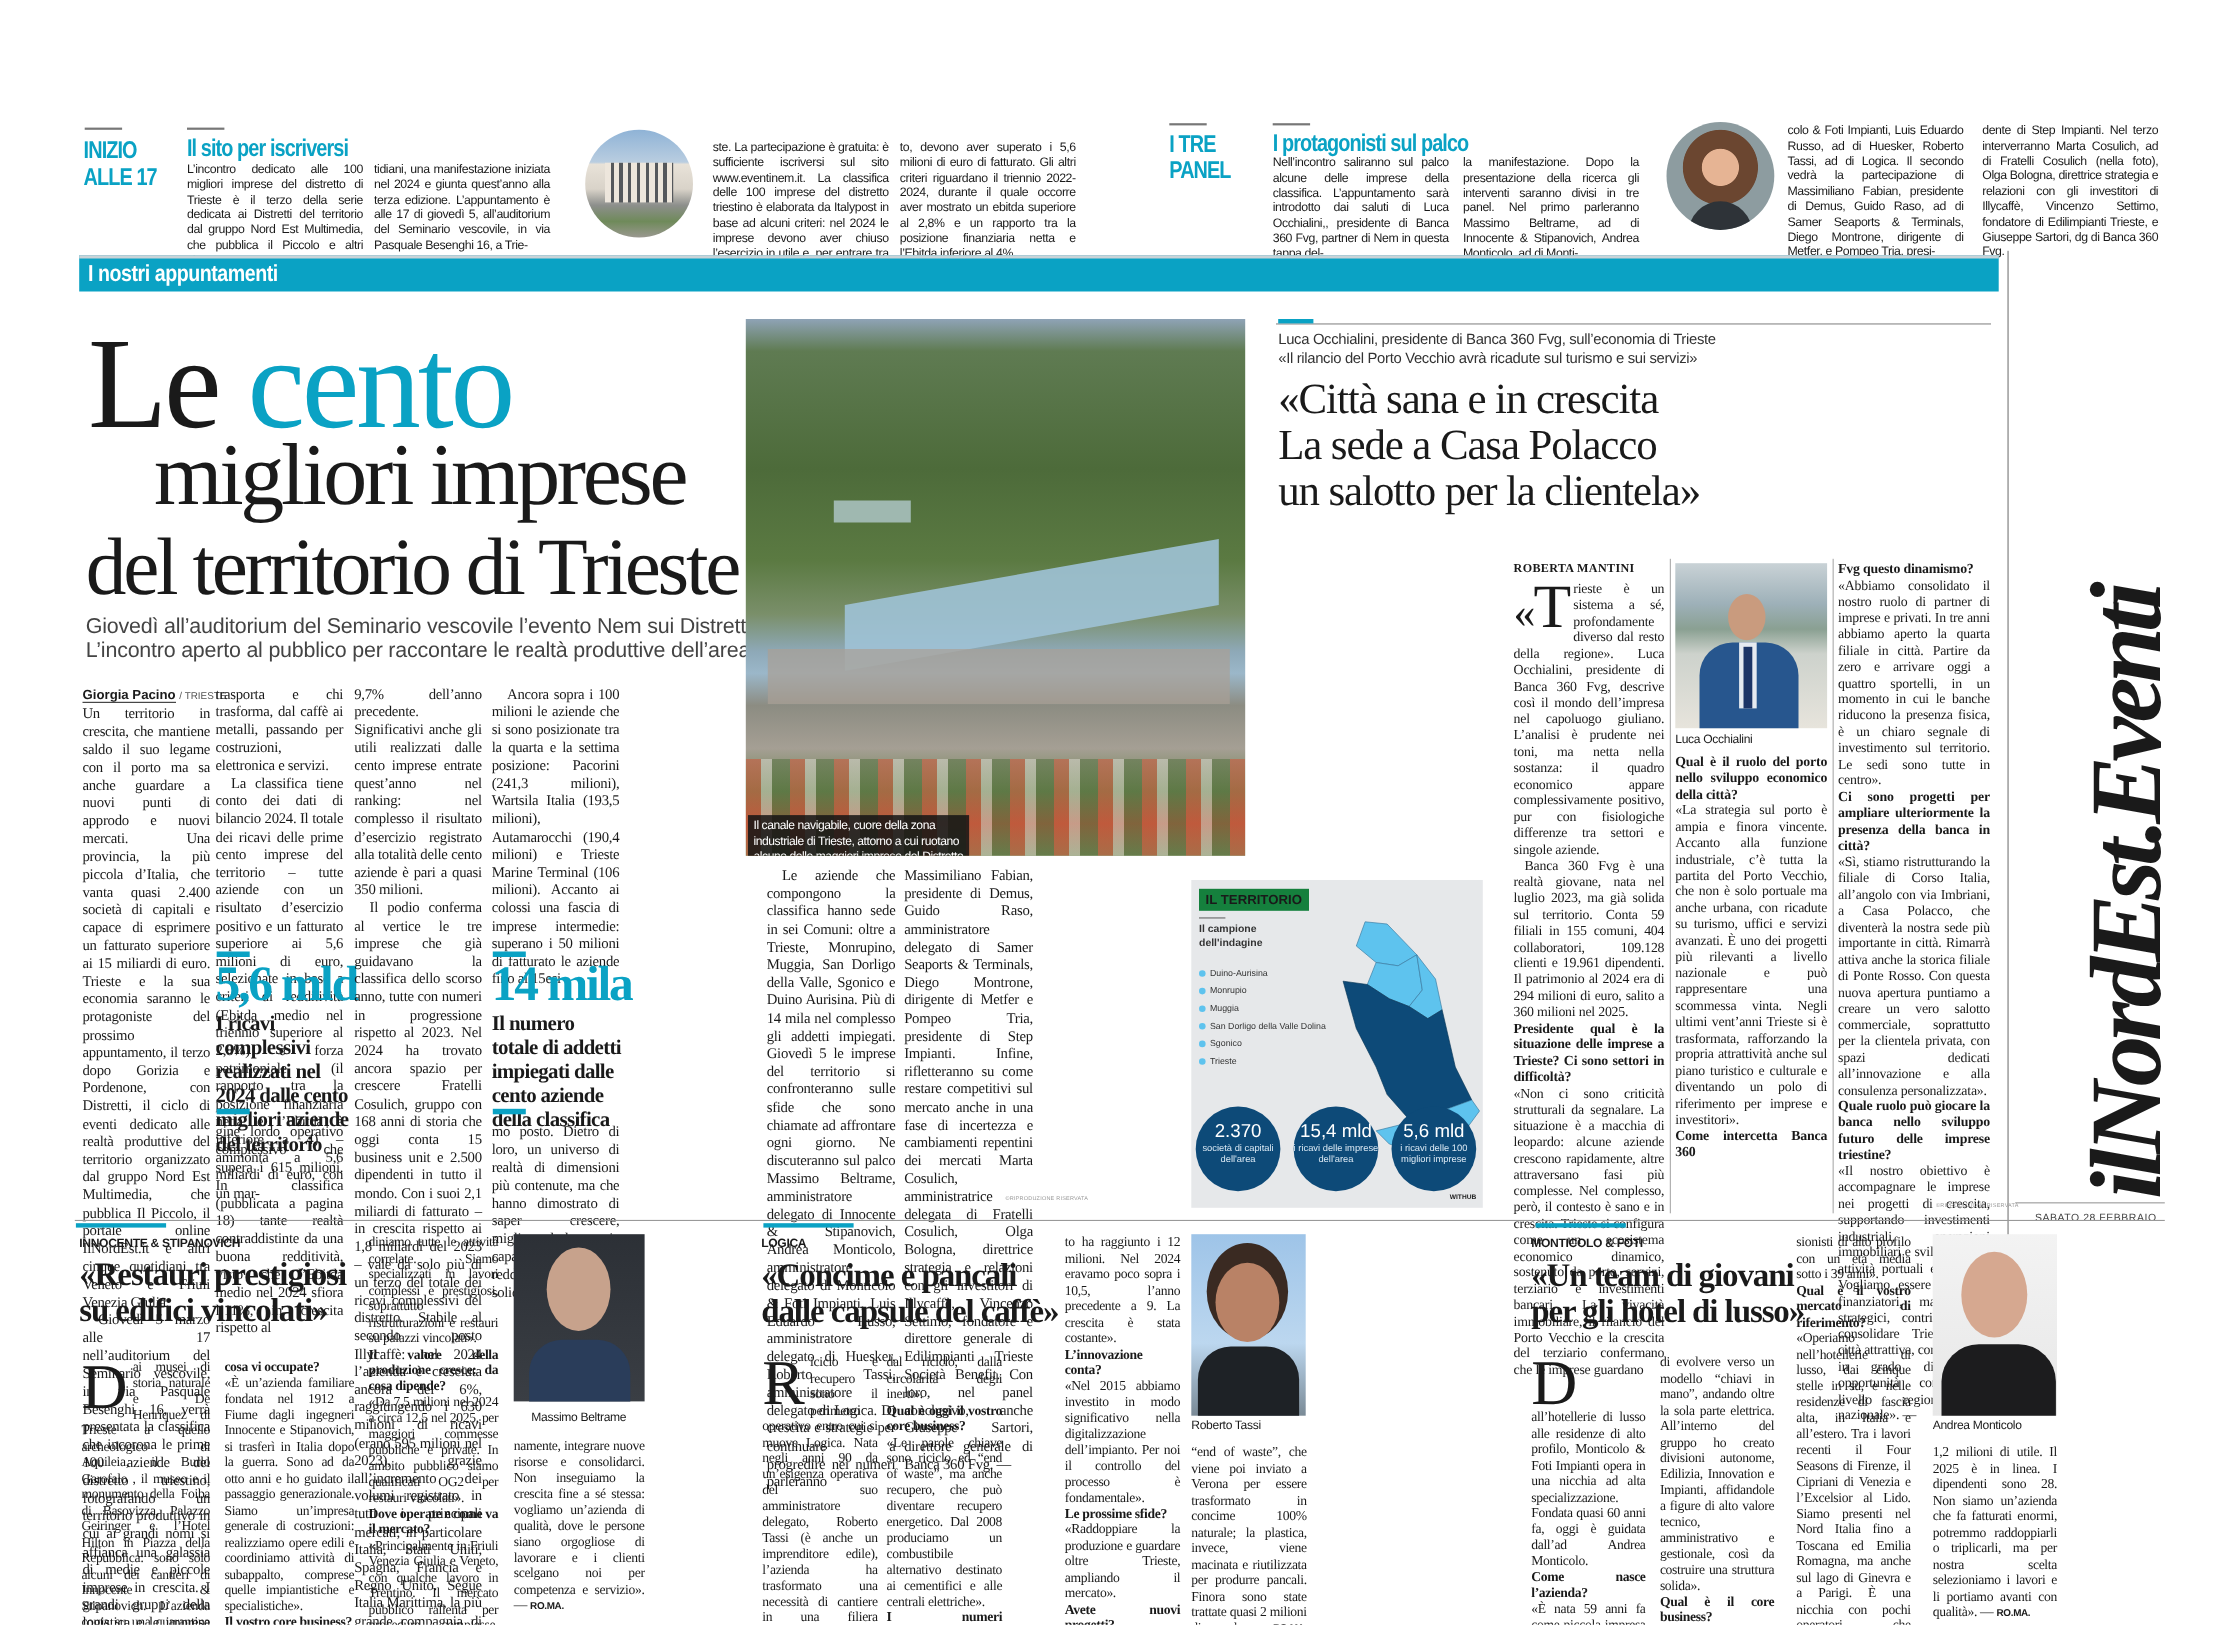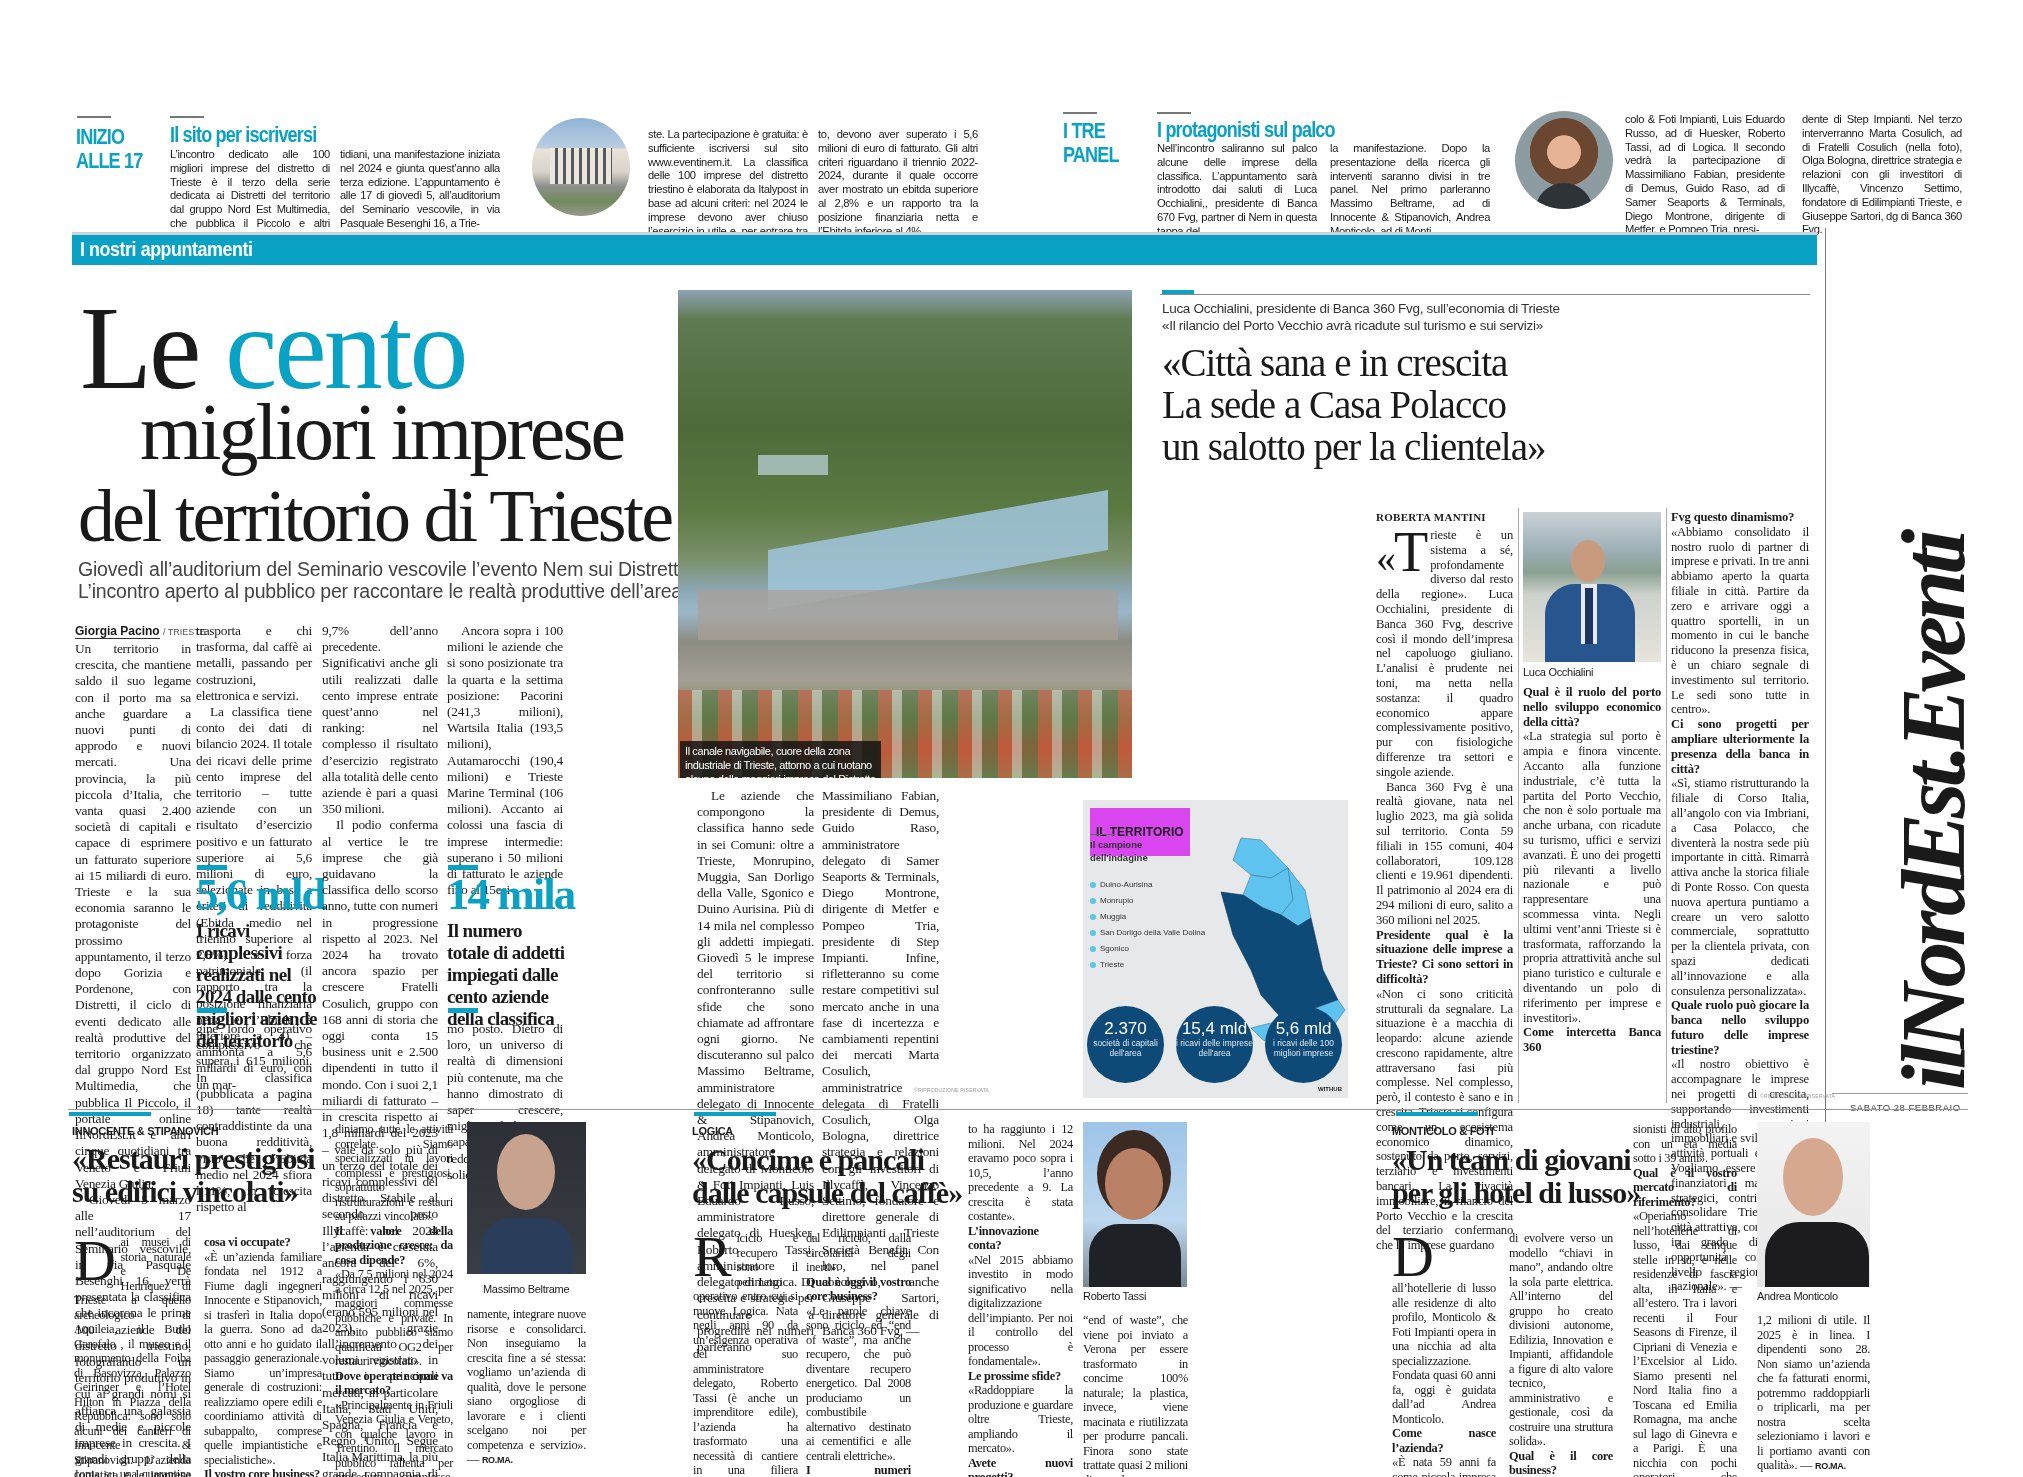--- a/index.html
+++ b/index.html
@@ -65,21 +65,21 @@
   <div class="abs strip-text" style="left:648px;top:128px;width:160px">ste. La partecipazione è gratuita: è sufficiente iscriversi sul sito www.eventinem.it. La classifica delle 100 imprese del distretto triestino è elaborata da Italypost in base ad alcuni criteri: nel 2024 le imprese devono aver chiuso l’esercizio in utile e, per entrare tra le prime cen-</div>
   <div class="abs strip-text" style="left:818px;top:128px;width:160px">to, devono aver superato i 5,6 milioni di euro di fatturato. Gli altri criteri riguardano il triennio 2022-2024, durante il quale occorre aver mostrato un ebitda superiore al 2,8% e un rapporto tra la posizione finanziaria netta e l’Ebitda inferiore al 4%.</div>
 
   <div class="rule-s" style="left:1063px;top:112px;width:34px"></div>
   <div class="abs strip-label" style="left:1063px;top:119px">
     <div>I TRE</div>
     <div>PANEL</div>
   </div>
   <div class="rule-s" style="left:1157px;top:112px;width:34px"></div>
   <div class="abs strip-title" style="left:1157px;top:117px">I protagonisti sul palco</div>
-  <div class="abs strip-text" style="left:1157px;top:142px;width:160px">Nell’incontro saliranno sul palco alcune delle imprese della classifica. L’appuntamento sarà introdotto dai saluti di Luca Occhialini,, presidente di Banca 670 Fvg, partner di Nem in questa tappa del-</div>
+  <div class="abs strip-text" style="left:1157px;top:142px;width:160px">Nell’incontro saliranno sul palco alcune delle imprese della classifica. L’appuntamento sarà introdotto dai saluti di Luca Occhialini,, presidente di Banca 360 Fvg, partner di Nem in questa tappa del-</div>
   <div class="abs strip-text" style="left:1330px;top:142px;width:160px">la manifestazione. Dopo la presentazione della ricerca gli interventi saranno divisi in tre panel. Nel primo parleranno Massimo Beltrame, ad di Innocente &amp; Stipanovich, Andrea Monticolo, ad di Monti-</div>
   <div class="circ" style="left:1515px;top:111px;width:98px;height:98px;background:radial-gradient(circle at 50% 42%,#e6b494 0 22%,#6b4630 23% 45%,#8d9ca0 46% 100%)">
     <div style="position:absolute;left:20px;top:72px;width:58px;height:30px;background:#2e3338;border-radius:30px 30px 0 0"></div>
   </div>
   <div class="abs strip-text" style="left:1625px;top:113px;width:160px">colo &amp; Foti Impianti, Luis Eduardo Russo, ad di Huesker, Roberto Tassi, ad di Logica. Il secondo vedrà la partecipazione di Massimiliano Fabian, presidente di Demus, Guido Raso, ad di Samer Seaports &amp; Terminals, Diego Montrone, dirigente di Metfer, e Pompeo Tria, presi-</div>
   <div class="abs strip-text" style="left:1802px;top:113px;width:160px">dente di Step Impianti. Nel terzo interverranno Marta Cosulich, ad di Fratelli Cosulich (nella foto), Olga Bologna, direttrice strategia e relazioni con gli investitori di Illycaffè, Vincenzo Settimo, fondatore di Edilimpianti Trieste, e Giuseppe Sartori, dg di Banca 360 Fvg.</div>
 </div>
 
 <div class="bar">
     <span>I nostri appuntamenti</span>
@@ -151,21 +151,21 @@
 
 <div class="map-box">
   <svg width="265" height="298" style="position:absolute;left:0;top:0">
     <path d="M158 38 L178 40 L205 68 L188 78 L168 75 L150 60 Z" fill="#5ec3ee" stroke="#3a7aa0" stroke-width=".6"></path>
     <path d="M168 75 L188 78 L205 68 L210 100 L198 115 L180 108 L160 95 Z" fill="#5ec3ee" stroke="#3a7aa0" stroke-width=".6"></path>
     <path d="M205 68 L222 90 L228 118 L215 126 L198 115 L210 100 Z" fill="#5ec3ee" stroke="#3a7aa0" stroke-width=".6"></path>
     <path d="M138 92 L160 95 L180 108 L198 115 L215 126 L228 118 L240 170 L255 200 L222 212 L200 220 L178 195 L168 170 L150 135 Z" fill="#0d4a78" stroke="#0a3858" stroke-width=".6"></path>
     <path d="M222 212 L255 200 L262 210 L240 240 L225 242 Z" fill="#5ec3ee" stroke="#3a7aa0" stroke-width=".6"></path>
     <path d="M168 228 L200 220 L222 212 L225 242 L200 246 L180 240 Z" fill="#5ec3ee" stroke="#3a7aa0" stroke-width=".6"></path>
   </svg>
-  <div class="abs" style="left:7px;top:8px;background:#d946ef;padding:17px 6px;font-family:'Liberation Sans',sans-serif;font-weight:bold;font-size:12px;white-space:nowrap">IL TERRITORIO</div>
+  <div class="abs" style="left:7px;top:8px;background:#15803d;padding:3px 6px;font-family:'Liberation Sans',sans-serif;font-weight:bold;font-size:12px;white-space:nowrap">IL TERRITORIO</div>
   <div class="abs" style="left:7px;top:34px;width:24px;height:1px;background:#666"></div>
   <div class="abs" style="left:7px;top:38px;font-family:'Liberation Sans',sans-serif;font-weight:bold;font-size:9.5px;line-height:13px;color:#333">
     <div>Il campione</div>
     <div>dell'indagine</div>
   </div>
 </div>
 <div class="leg" style="top:880px"><i></i><span>Duino-Aurisina</span></div>
 <div class="leg" style="top:896px"><i></i><span>Monrupio</span></div>
 <div class="leg" style="top:912px"><i></i><span>Muggia</span></div>
 <div class="leg" style="top:928px"><i></i><span>San Dorligo della Valle Dolina</span></div>

